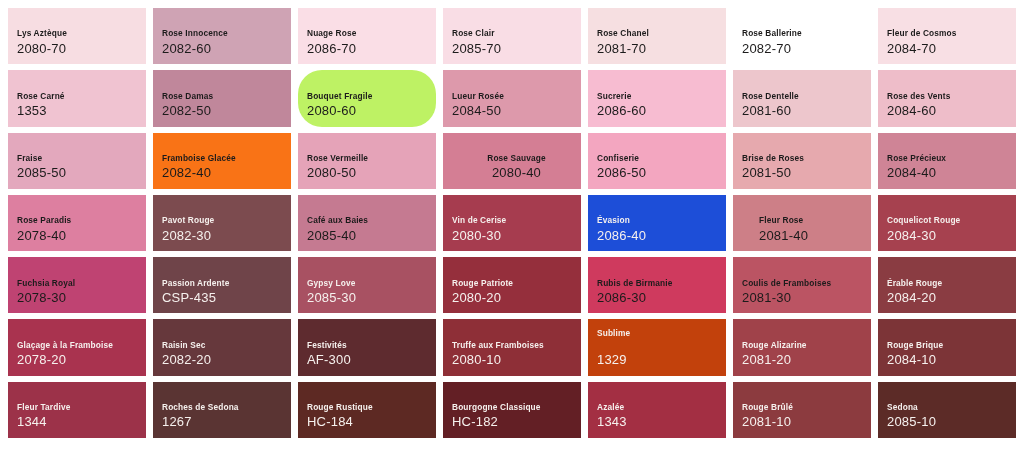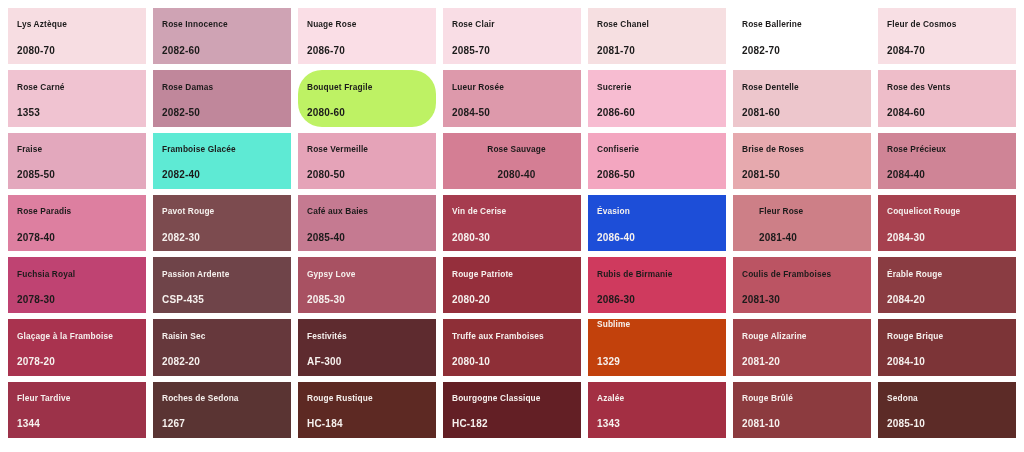--- a/index.html
+++ b/index.html
@@ -37,25 +37,25 @@
     user-select: none;
   }
   .swatch-name {
     font-size: 8.3px;
     font-weight: bold;
     line-height: 1.25;
     letter-spacing: 0.15px;
     white-space: nowrap;
   }
   .swatch-code {
-    font-size: 10px;
-    font-weight: bold;
+    font-size: 13px;
+    font-weight: normal;
     line-height: 1.35;
     letter-spacing: 0.2px;
-    margin-top: 14px;
+    margin-top: 1px;
     white-space: nowrap;
   }
   .dark-text .swatch-name,
   .dark-text .swatch-code { color: #1c1b1b; }
   .light-text .swatch-name,
   .light-text .swatch-code { color: #f6f1ee; }
 </style>
 </head>
 <body>
 
@@ -113,21 +113,21 @@
       <div class="swatch-code">2081-60</div>
     </div>
     <div class="swatch dark-text" style="background: rgb(238, 189, 201);">
       <div class="swatch-name">Rose des Vents</div>
       <div class="swatch-code">2084-60</div>
     </div>
     <div class="swatch dark-text" style="background: rgb(227, 168, 189);">
       <div class="swatch-name">Fraise</div>
       <div class="swatch-code">2085-50</div>
     </div>
-    <div class="swatch dark-text" style="background: #5eead4;">
+    <div class="swatch dark-text" style="background: #f97316;">
       <div class="swatch-name">Framboise Glacée</div>
       <div class="swatch-code">2082-40</div>
     </div>
     <div class="swatch dark-text" style="background: rgb(229, 163, 184);">
       <div class="swatch-name">Rose Vermeille</div>
       <div class="swatch-code">2080-50</div>
     </div>
     <div class="swatch dark-text" style="background: rgb(212, 126, 148); align-items: center;">
       <div class="swatch-name">Rose Sauvage</div>
       <div class="swatch-code">2080-40</div>

